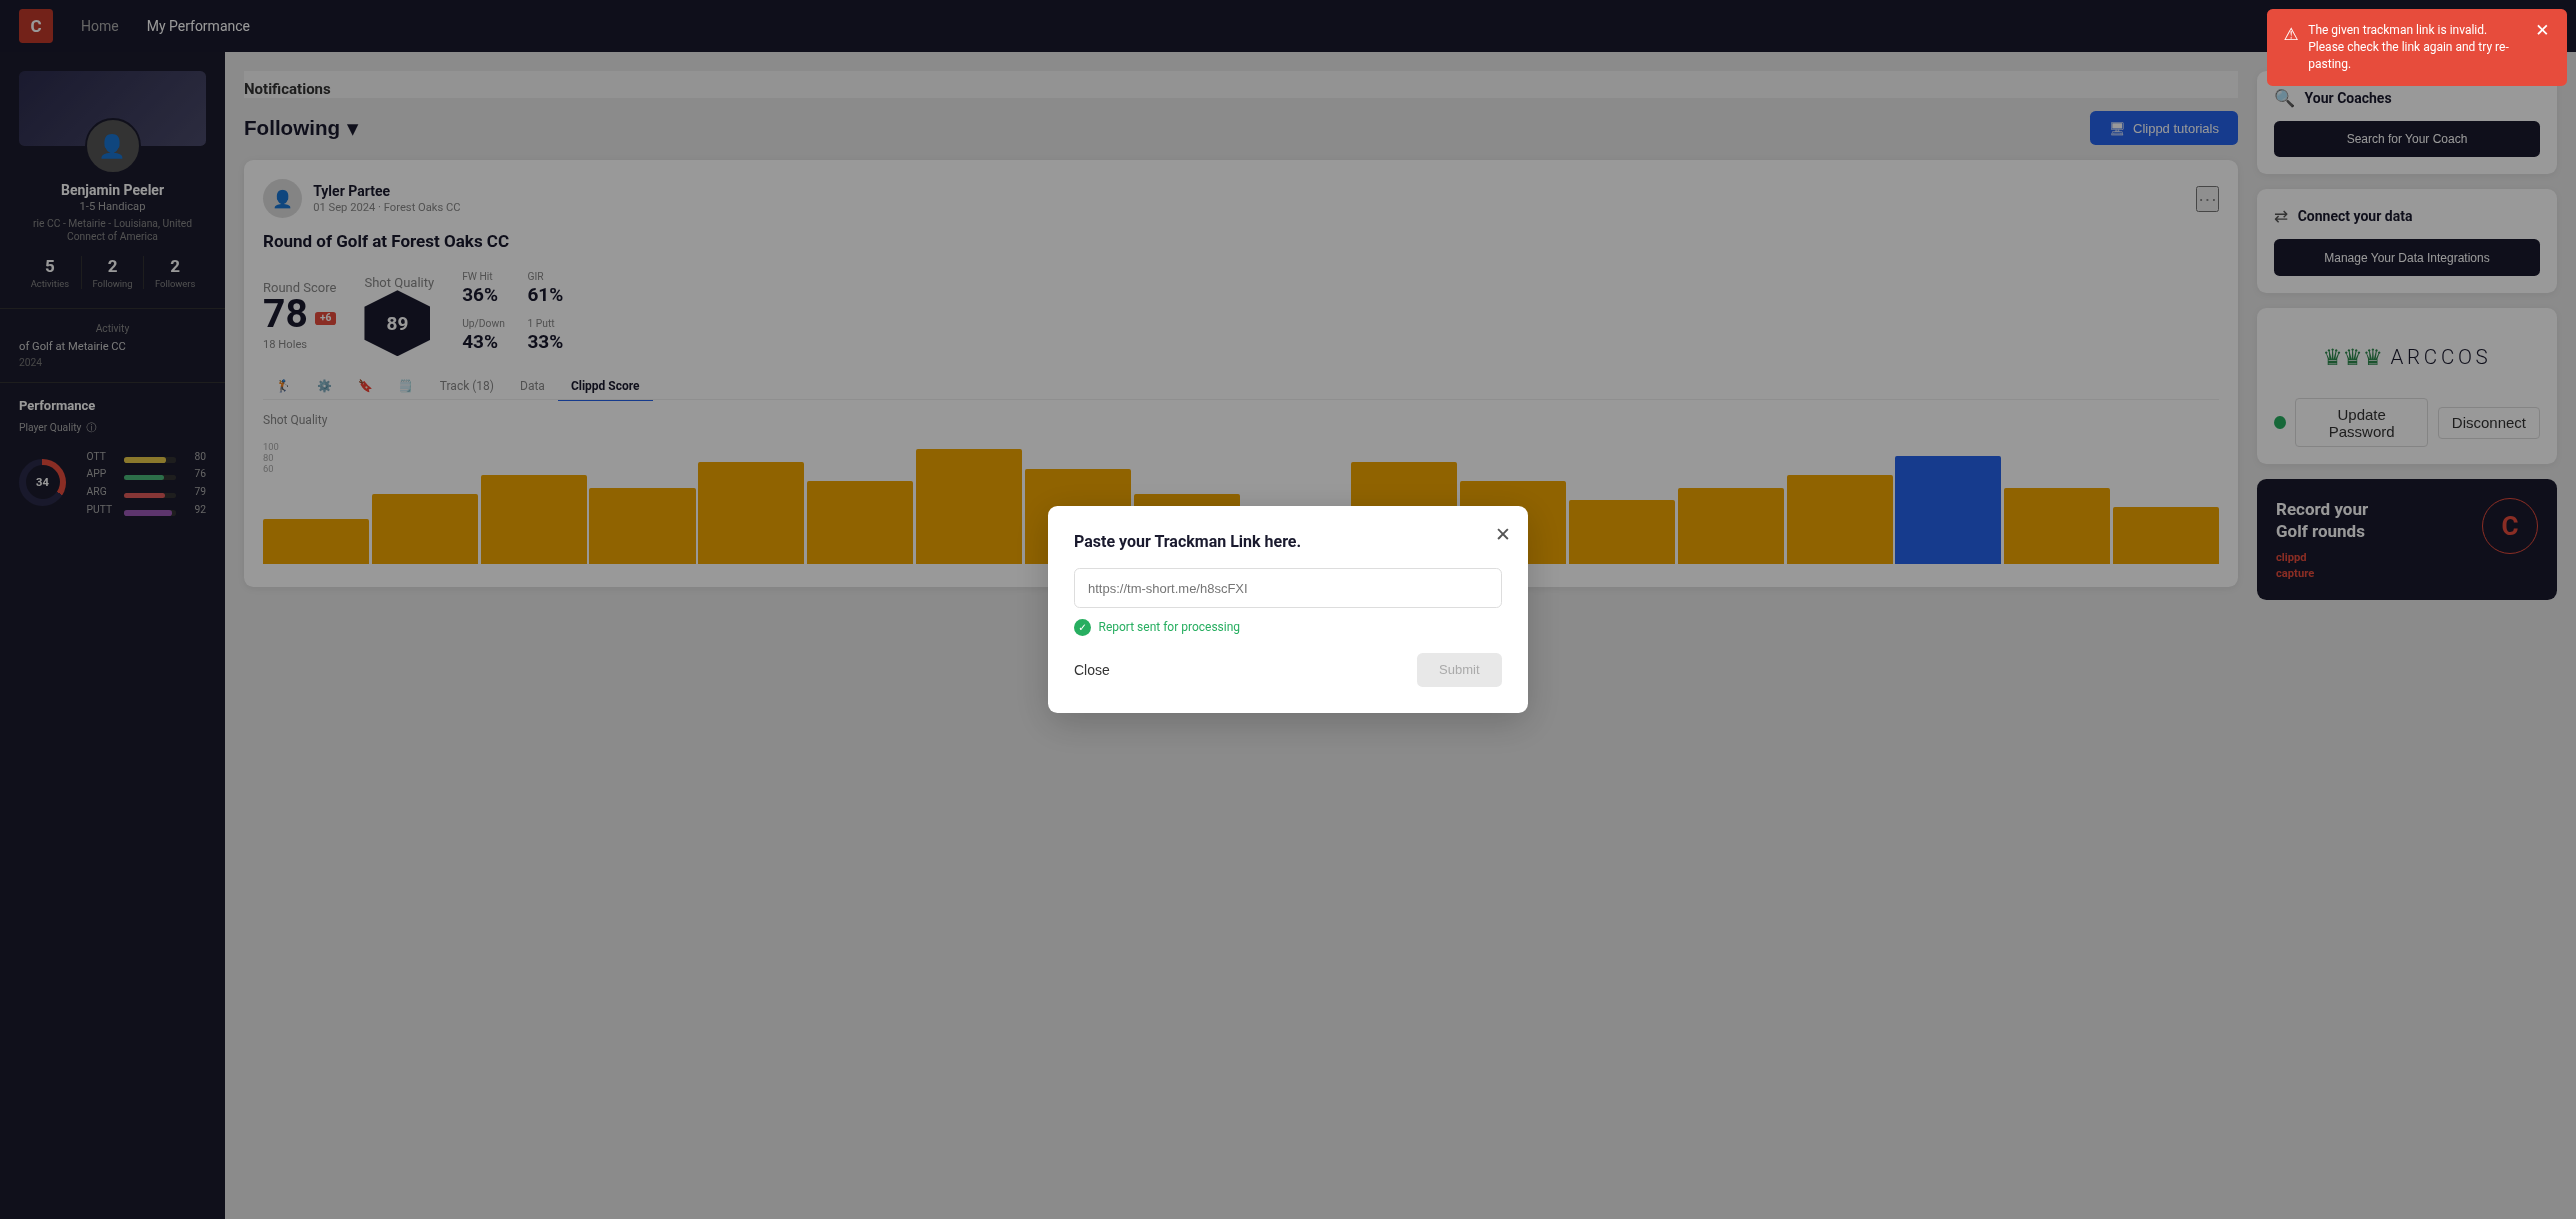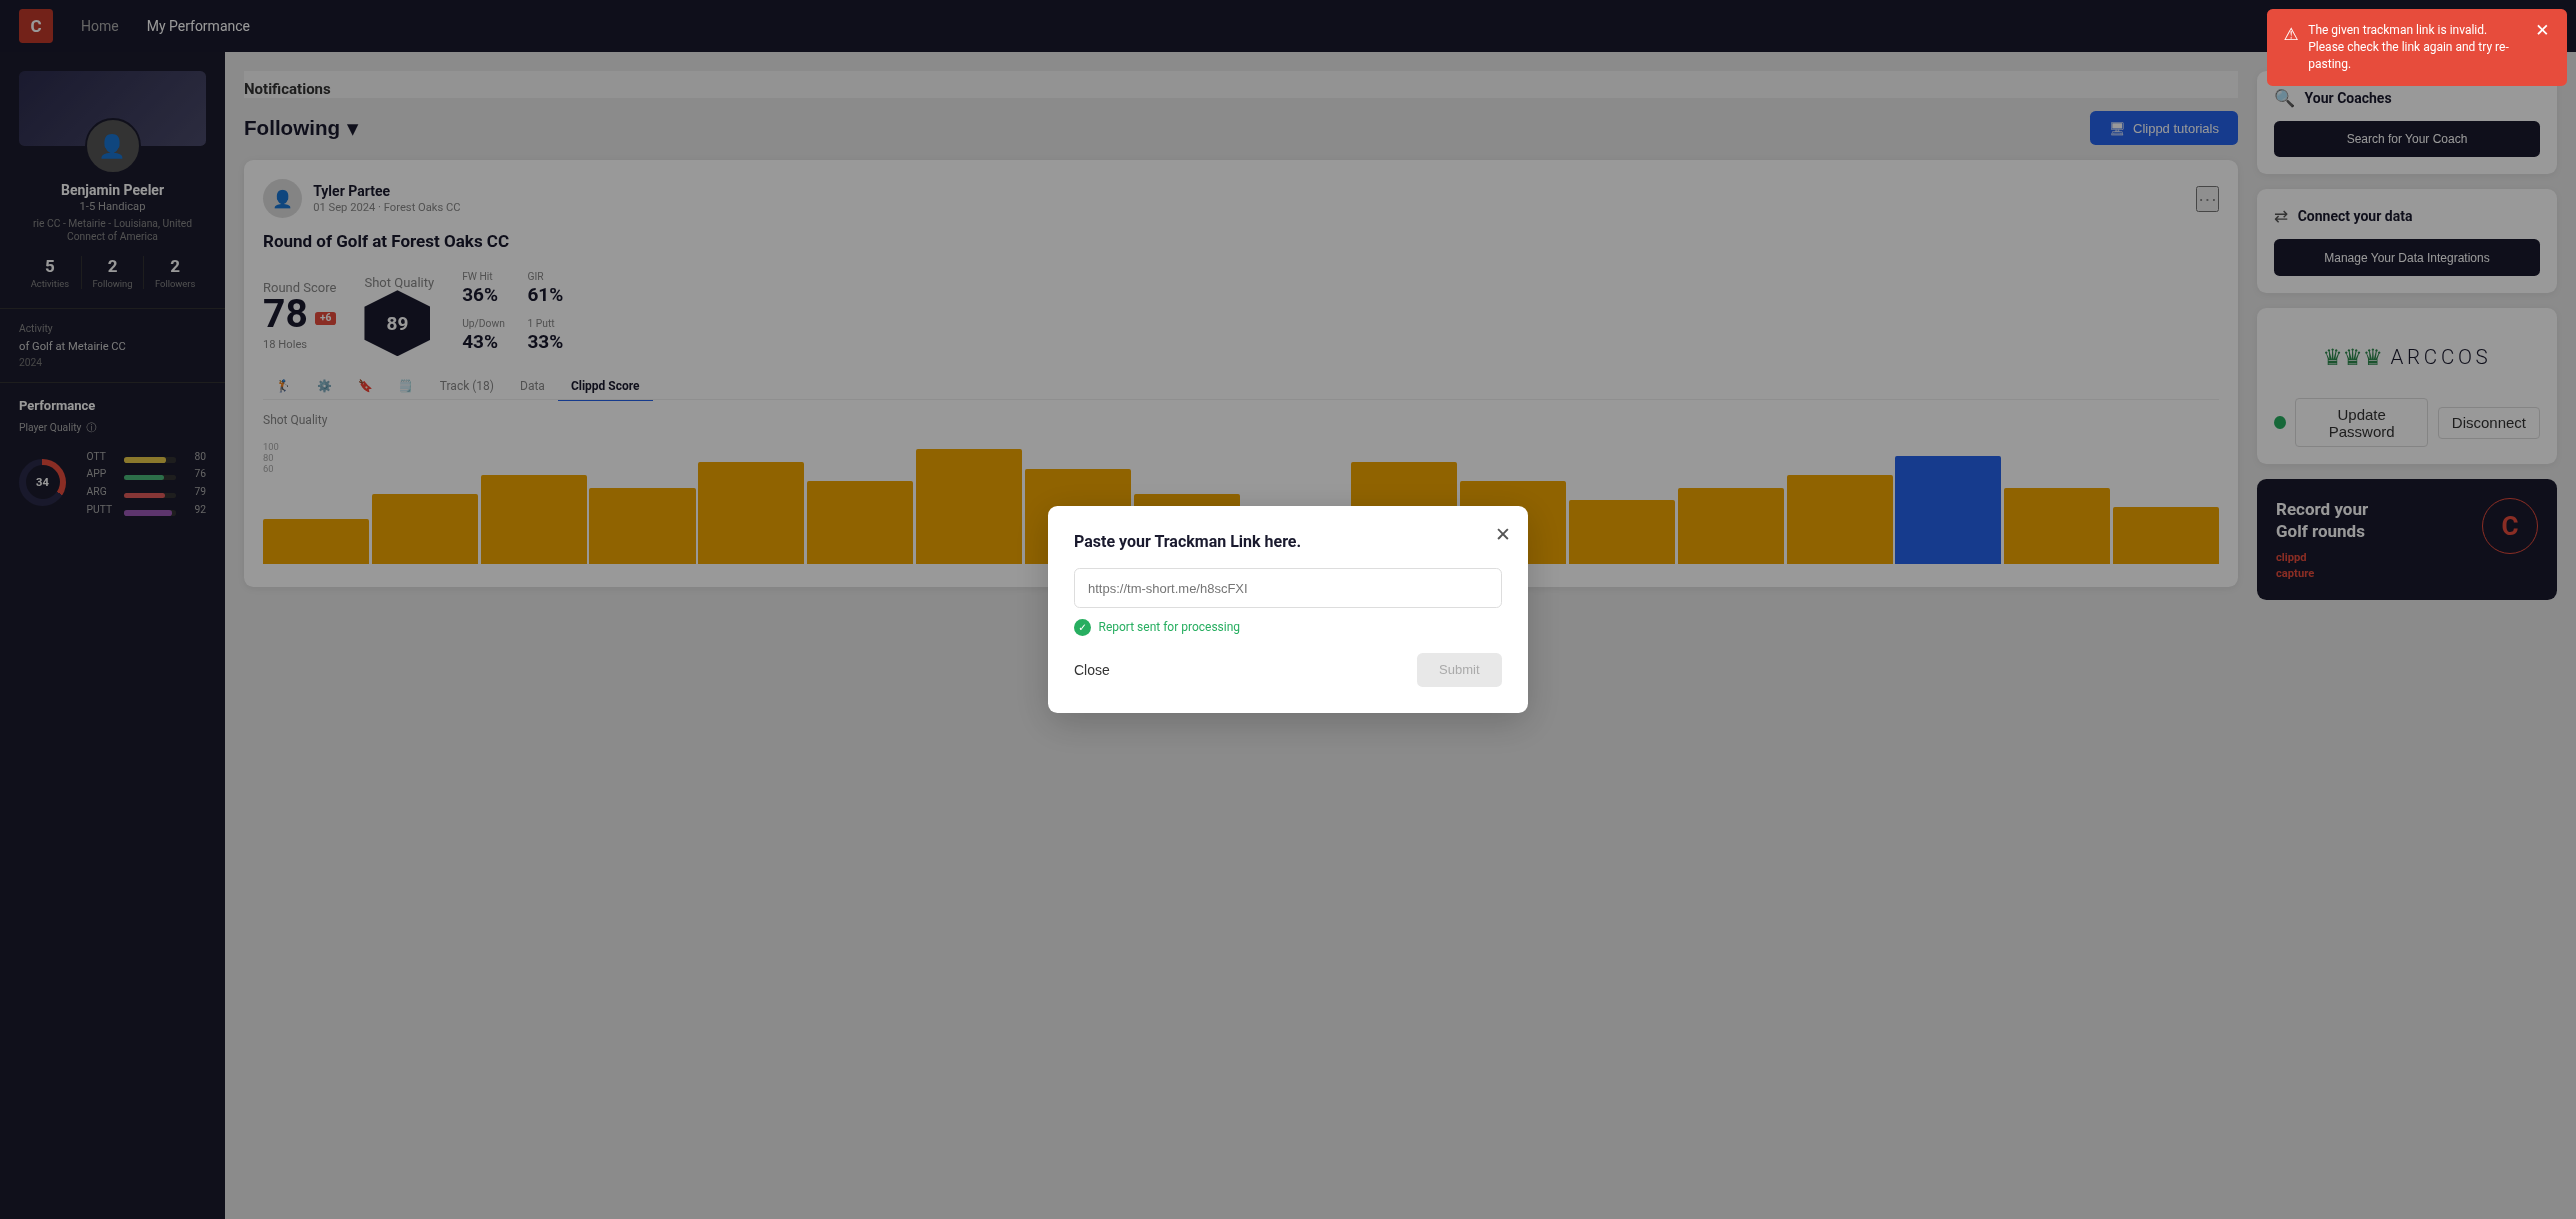--- a/index.html
+++ b/index.html
@@ -172,20 +172,21 @@
       margin-top: 1.9px;
     }
     .sidebar-activity {
       padding: 13px 19px;
       border-bottom: 0.9px solid #333;
     }
     .sidebar-activity-title {
       font-size: 10.3px;
       color: #888;
       margin-bottom: 5.6px;
+      text-align: center;
     }
     .sidebar-activity-desc {
       font-size: 11.2px;
       color: #ccc;
     }
     .sidebar-activity-date {
       font-size: 10.3px;
       color: #777;
       margin-top: 2.8px;
     }

